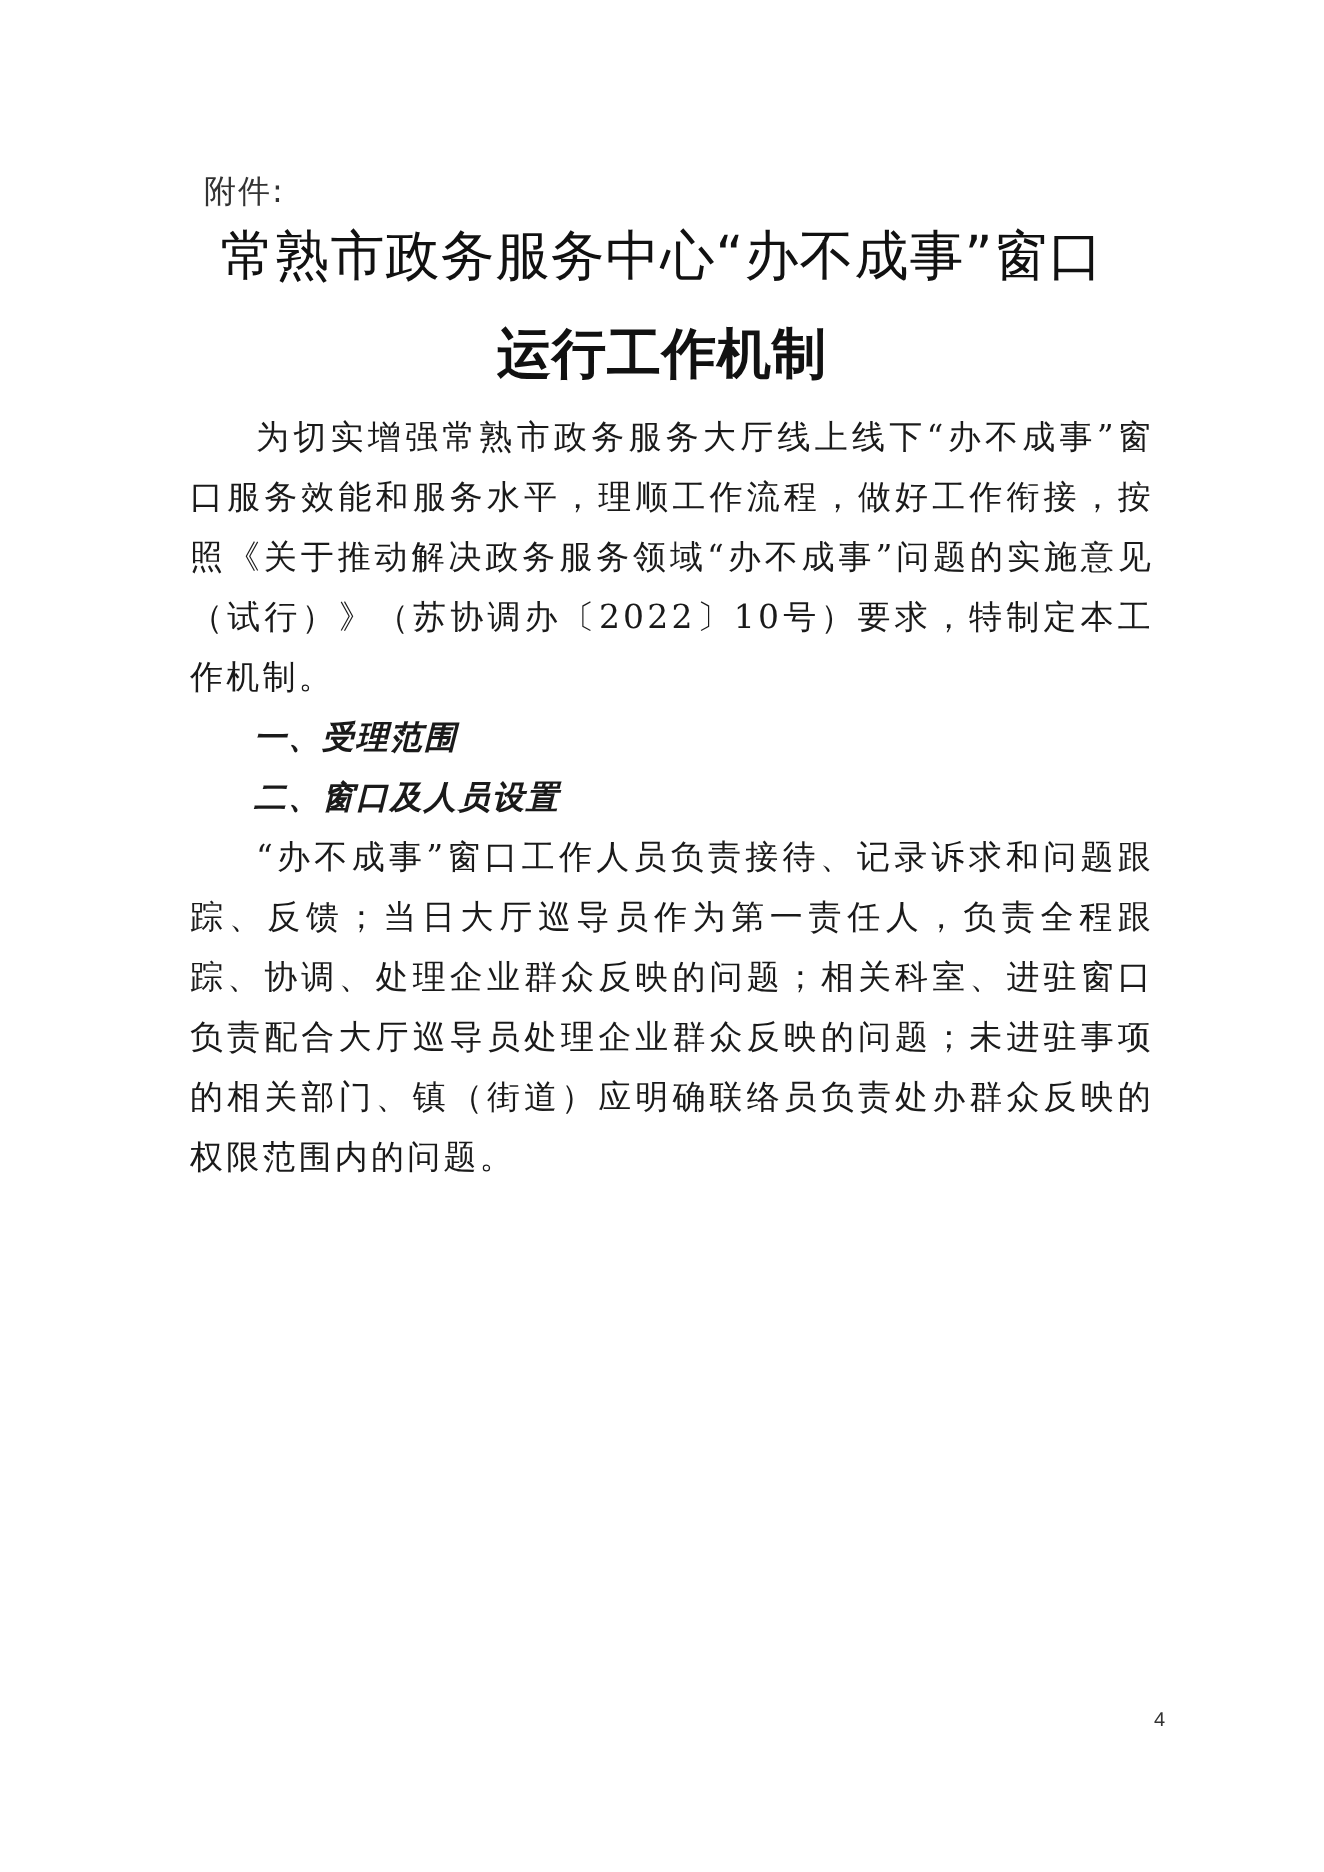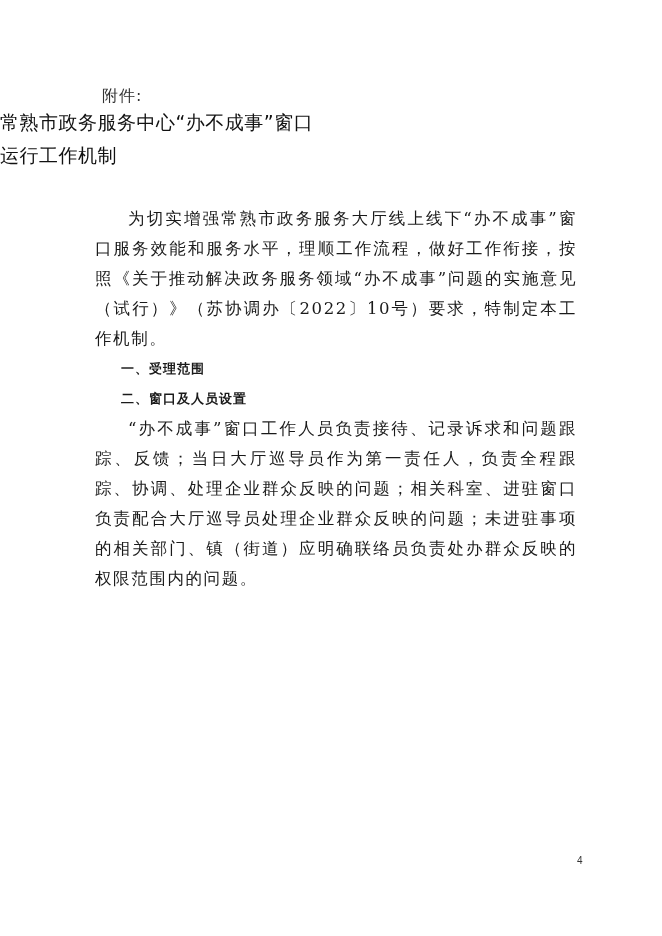--- a/index.html
+++ b/index.html
@@ -27,27 +27,28 @@
       top: 86px;
       font-family: "DejaVu Sans", sans-serif;
       font-size: 16px;
       color: #333;
       letter-spacing: 1px;
     }
     .title {
       position: absolute;
       left: 0;
       width: 662px;
+      text-align: center;
       font-family: "DejaVu Sans", sans-serif;
-      font-size: 19px;
+      font-size: 27px;
       color: #111;
       letter-spacing: 0.5px;
     }
     .title.t1 { top: 110px; }
-    .title.t2 { top: 143px; }
+    .title.t2 { top: 159px; font-weight: bold; }
     .body {
       position: absolute;
       left: 95px;
       top: 204px;
       width: 482px;
       font-family: "DejaVu Serif", serif;
       font-size: 16.5px;
       line-height: 30px;
       color: #1a1a1a;
     }
@@ -56,22 +57,23 @@
       text-indent: 2em;
       text-align: justify;
       text-align-last: left;
       letter-spacing: 1.6px;
     }
     .heading {
       margin: 0;
       padding-left: 2em;
       font-family: "DejaVu Sans", sans-serif;
       font-weight: bold;
-      font-size: 13px;
+      font-size: 16px;
       letter-spacing: 1px;
+      font-style: italic;
     }
     .page-number {
       position: absolute;
       left: 577px;
       top: 855px;
       font-family: "Liberation Sans", sans-serif;
       font-size: 10px;
       color: #333;
     }
   </style>

